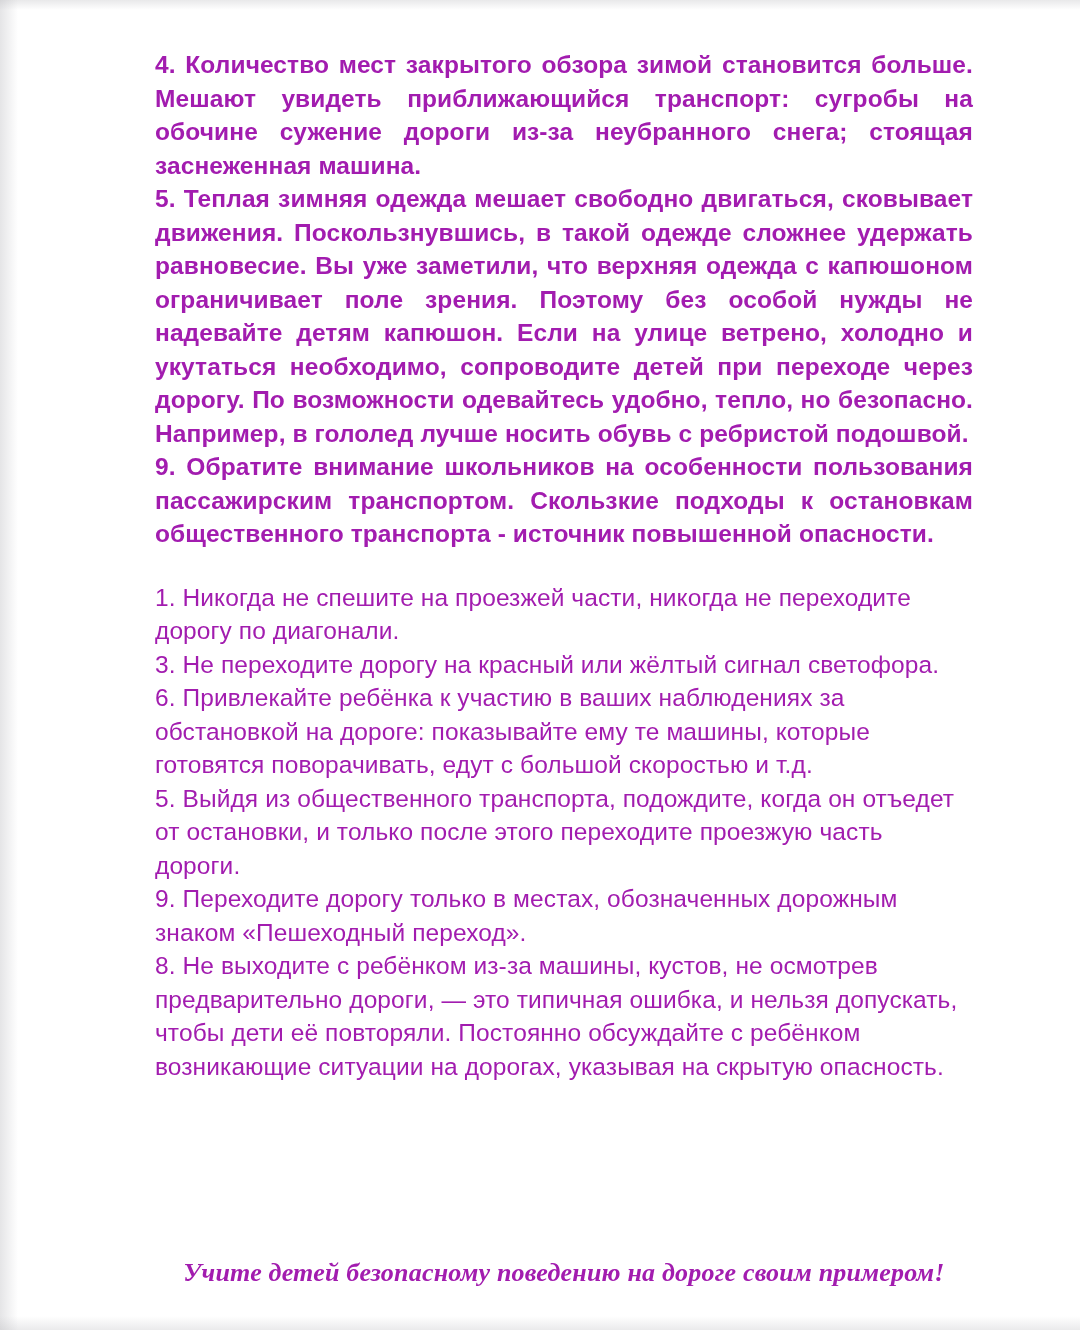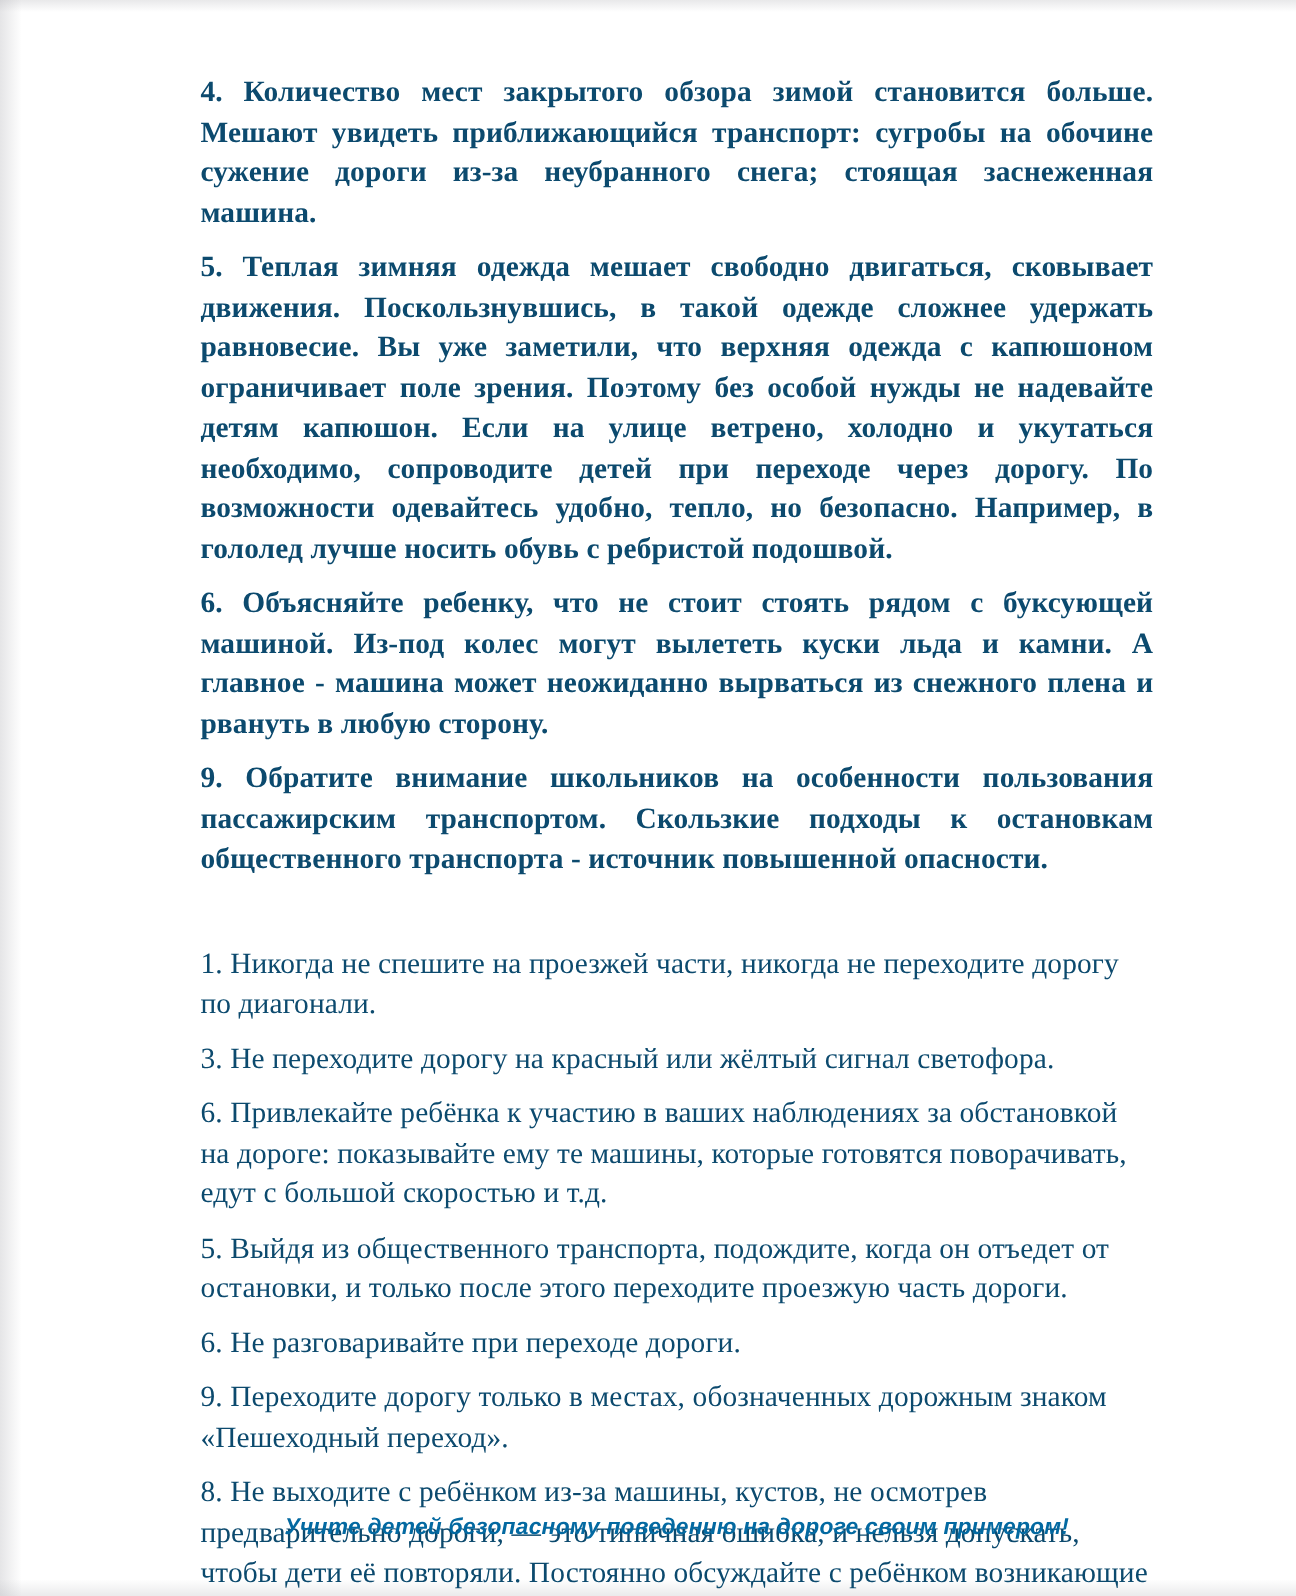--- a/index.html
+++ b/index.html
@@ -15,25 +15,25 @@
     box-sizing: border-box;
     overflow: hidden;
   }
   .content {
     position: absolute;
     left: 155px;
     top: 48px;
     width: 818px;
   }
   .para {
-    font-family: Liberation Serif, serif;
+    font-family: Liberation Sans, sans-serif;
     font-size: 24.5px;
     line-height: 33.5px;
-    color: #0c4a6e;
-    margin: 12px;
+    color: #a21caf;
+    margin: 0;
     text-align: justify;
     text-justify: inter-word;
     letter-spacing: 0.1px;
   }
   .para.nojust {
     text-align: left;
   }
   .block-bold .para {
     font-weight: 700;
   }
@@ -41,26 +41,26 @@
     height: 30px;
   }
   .footer {
     position: absolute;
     left: 155px;
     top: 1258px;
     width: 818px;
     text-align: center;
   }
   .footer-text {
-    font-family: Liberation Sans, sans-serif;
+    font-family: Liberation Serif, serif;
     font-style: italic;
     font-weight: 700;
-    font-size: 19px;
+    font-size: 26px;
     line-height: 30px;
-    color: #0369a1;
+    color: #a21caf;
     letter-spacing: 0.2px;
   }
   .edge-shadow-left {
     position: absolute;
     left: 0;
     top: 0;
     width: 18px;
     height: 1330px;
     background: linear-gradient(to right, rgba(180,180,185,0.35), rgba(255,255,255,0));
     pointer-events: none;
@@ -91,33 +91,31 @@
 
   <div class="edge-shadow-top"></div>
   <div class="edge-shadow-left"></div>
   <div class="edge-shadow-bottom"></div>
 
   <div class="content">
 
     <div class="block-bold">
       <p class="para">4. Количество мест закрытого обзора зимой становится больше. Мешают увидеть приближающийся транспорт: сугробы на обочине сужение дороги из-за неубранного снега; стоящая заснеженная машина.</p>
       <p class="para">5. Теплая зимняя одежда мешает свободно двигаться, сковывает движения. Поскользнувшись, в такой одежде сложнее удержать равновесие. Вы уже заметили, что верхняя одежда с капюшоном ограничивает поле зрения. Поэтому без особой нужды не надевайте детям капюшон. Если на улице ветрено, холодно и укутаться необходимо, сопроводите детей при переходе через дорогу. По возможности одевайтесь удобно, тепло, но безопасно. Например, в гололед лучше носить обувь с ребристой подошвой.</p>
-      <p class="para">6. Объясняйте ребенку, что не стоит стоять рядом с буксующей машиной. Из-под колес могут вылететь куски льда и камни. А главное - машина может неожиданно вырваться из снежного плена и рвануть в любую сторону.</p>
       <p class="para">9. Обратите внимание школьников на особенности пользования пассажирским транспортом. Скользкие подходы к остановкам общественного транспорта - источник повышенной опасности.</p>
     </div>
 
     <div class="gap-large"></div>
 
 
     <div>
       <p class="para nojust">1. Никогда не спешите на проезжей части, никогда не переходите дорогу по диагонали.</p>
       <p class="para nojust">3. Не переходите дорогу на красный или жёлтый сигнал светофора.</p>
       <p class="para nojust">6. Привлекайте ребёнка к участию в ваших наблюдениях за обстановкой на дороге: показывайте ему те машины, которые готовятся поворачивать, едут с большой скоростью и т.д.</p>
       <p class="para nojust">5. Выйдя из общественного транспорта, подождите, когда он отъедет от остановки, и только после этого переходите проезжую часть дороги.</p>
-      <p class="para nojust">6. Не разговаривайте при переходе дороги.</p>
       <p class="para nojust">9. Переходите дорогу только в местах, обозначенных дорожным знаком «Пешеходный переход».</p>
       <p class="para nojust">8. Не выходите с ребёнком из-за машины, кустов, не осмотрев предварительно дороги, — это типичная ошибка, и нельзя допускать, чтобы дети её повторяли. Постоянно обсуждайте с ребёнком возникающие ситуации на дорогах, указывая на скрытую опасность.</p>
 
     </div>
 
   </div>
 
   <div class="footer">
     <span class="footer-text">Учите детей безопасному поведению на дороге своим примером!</span>
   </div>

